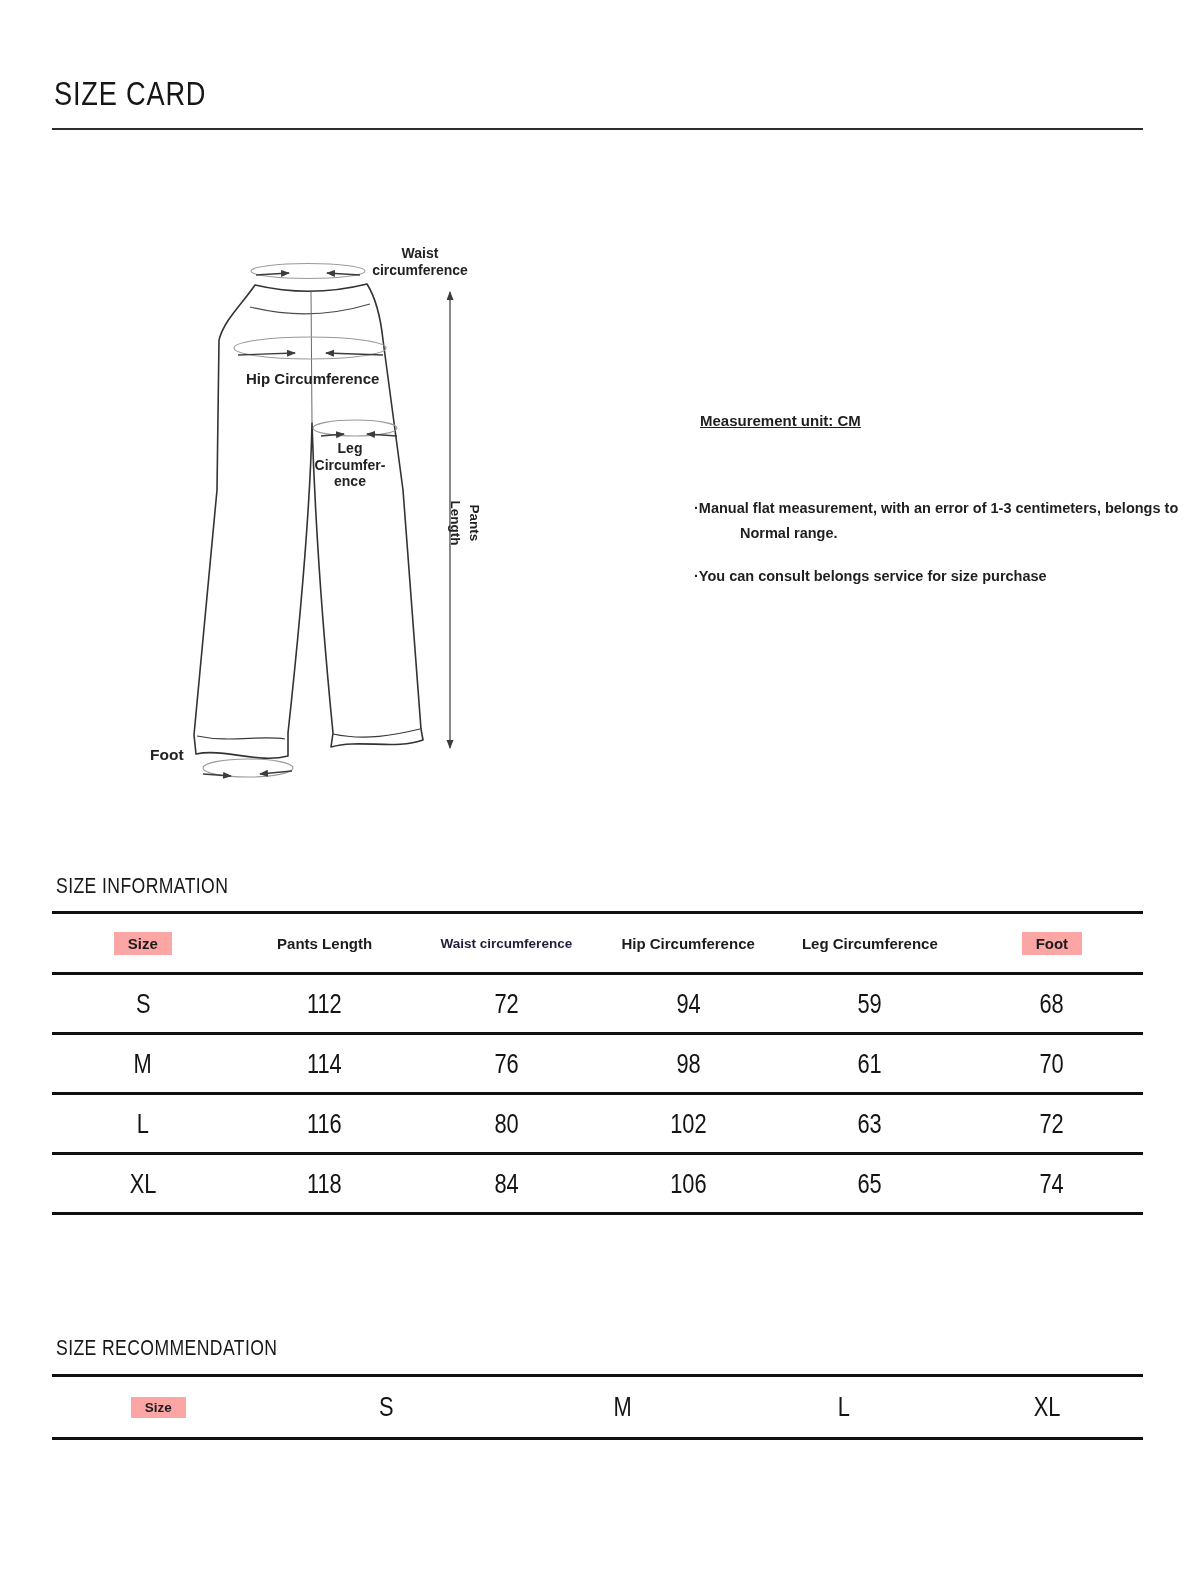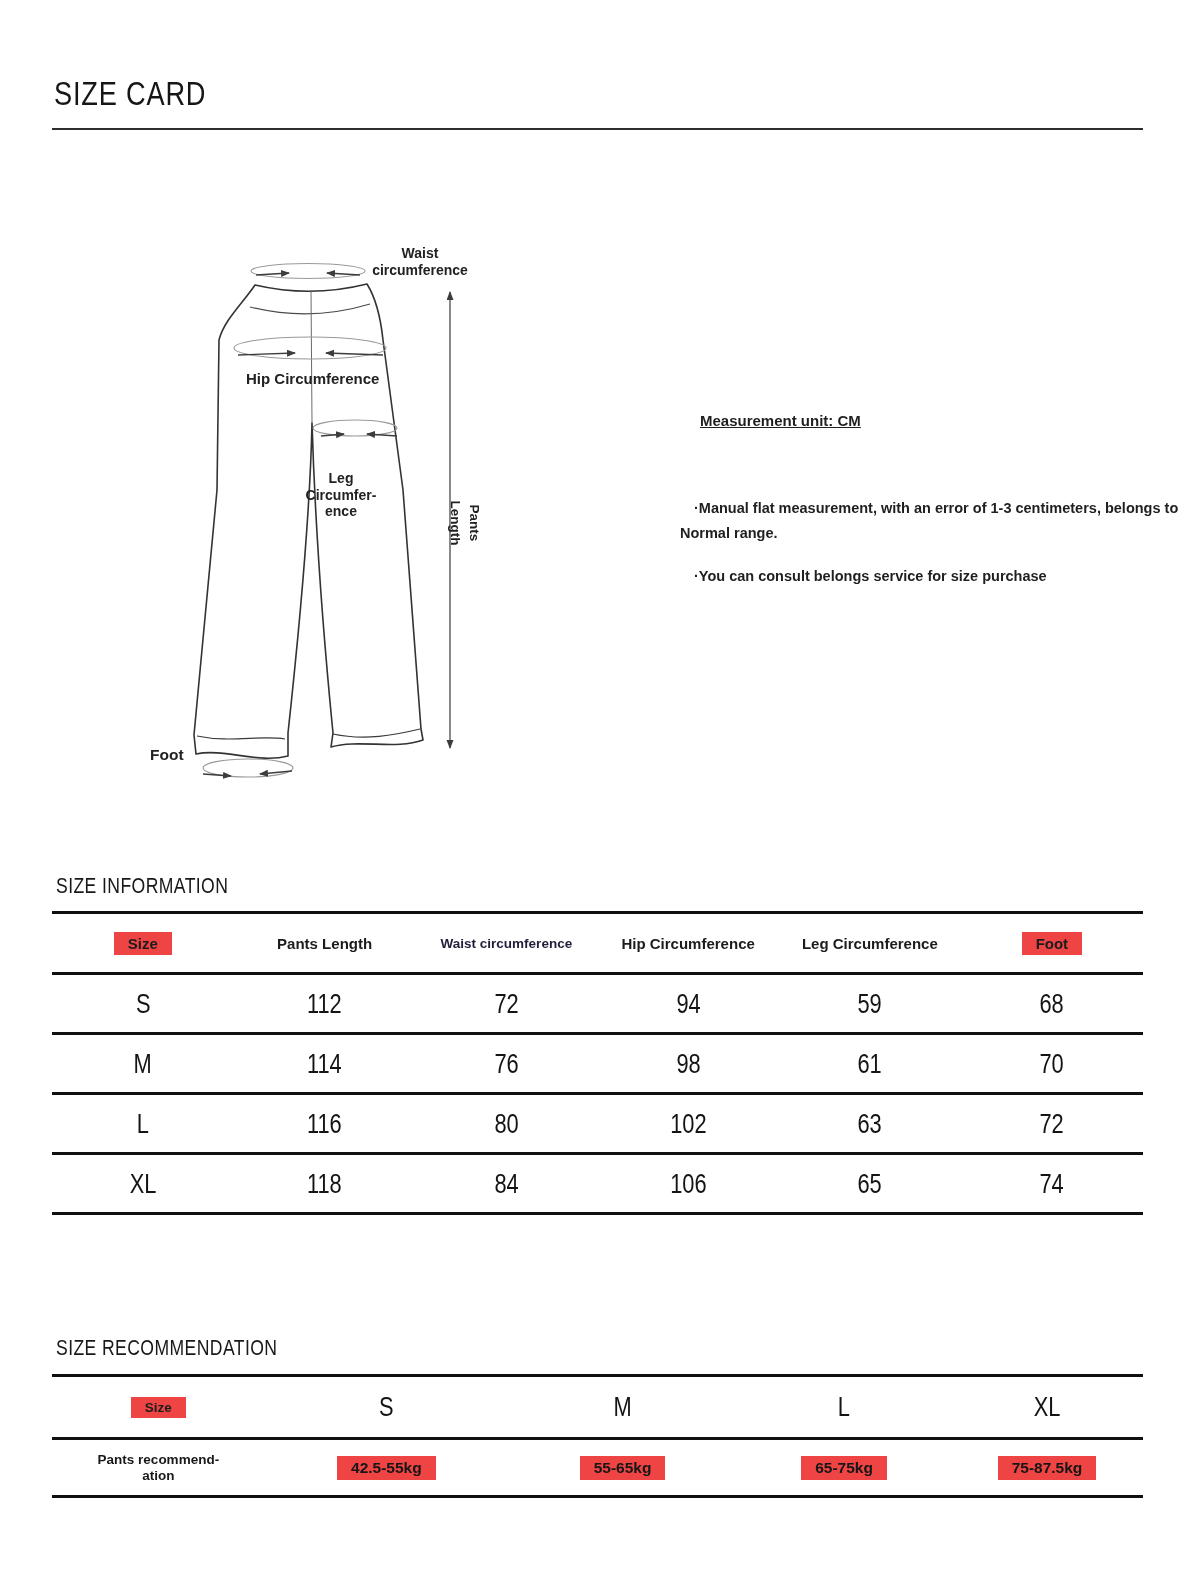--- a/index.html
+++ b/index.html
@@ -15,49 +15,49 @@
   }
   .title-rule{left:52px;top:128px;width:1091px;height:2px;background:#2e2e2e;}
   .section-heading{
     font-size:22px;font-weight:400;color:#181818;letter-spacing:0.5px;
     transform:scaleX(0.8);transform-origin:left top;white-space:nowrap;
   }
   
   .dlabel{font-weight:700;color:#222;white-space:pre-line;}
   .waist-label{left:364px;top:245px;width:112px;text-align:center;font-size:14px;line-height:16.5px;}
   .hip-label{left:246px;top:370px;font-size:15px;white-space:nowrap;}
-  .leg-label{left:301px;top:440px;width:80px;text-align:center;font-size:14px;line-height:16.5px;margin-top:30px;}
+  .leg-label{left:310px;top:440px;width:80px;text-align:center;font-size:14px;line-height:16.5px;}
   .foot-label{left:150px;top:746px;font-size:15.5px;}
   .plabel{
     left:432px;top:503px;width:64px;height:40px;transform:rotate(90deg);
     text-align:center;font-size:13.5px;line-height:19px;
   }
   
   .note{font-weight:700;color:#1f1f1f;white-space:nowrap;font-size:14.5px;}
   .unit-note{left:700px;top:412px;font-size:15px;text-decoration:underline;}
   .note1{left:694px;top:492px;margin-top:8px;}
-  .note1b{left:680px;top:525px;}
+  .note1b{left:740px;top:525px;}
   .note2{left:694px;top:568px;}
   
   table.tbl{
     position:absolute;left:52px;width:1091px;border-collapse:collapse;table-layout:fixed;
     border-top:3px solid #101010;
   }
   table.tbl tr{border-bottom:3px solid #101010;}
   table.tbl th,table.tbl td{padding:0;text-align:center;vertical-align:middle;font-weight:700;}
   .t1{top:911px;}
   .t1 tr.hdr{height:61px;}
   .t1 tr.datarow{height:60px;}
   .t1 th{font-size:15px;color:#1c1c1c;}
   .t1 th.small{font-size:13.5px;color:#241d3a;}
   .t2{top:1374px;}
   .t2 tr.hdr{height:63px;}
   .t2 tr.datarow{height:58px;}
   .big{display:inline-block;font-size:28px;font-weight:400;color:#141414;transform:scaleX(0.78);}
-  .hl{background:#ef4444;display:inline-block;padding:3px 14px;}
+  .hl{background:#fca5a5;display:inline-block;padding:3px 14px;}
   .rowlabel{
     text-align:left;padding-left:57px;font-size:13.5px;line-height:16px;
     white-space:pre-line;color:#191919;
   }
   .kg{font-size:15.5px;color:#161616;}
   .leftcell{text-align:left;padding-left:57px;}
 </style>
 </head>
 <body>
 
@@ -187,22 +187,14 @@
       <col style="width:17.6%">
   </colgroup>
   <tbody>
       <tr class="hdr">
     <th class="leftcell" style="font-size:13.5px;"><span class="hl">Size</span></th>
     <th><span class="big">S</span></th>
     <th><span class="big">M</span></th>
     <th><span class="big">L</span></th>
     <th><span class="big">XL</span></th>
   </tr>
-  <tr class="datarow">
-    <td class="rowlabel">Pants recommend-
-ation</td>
-    <td class="kg"><span class="hl">42.5-55kg</span></td>
-    <td class="kg"><span class="hl">55-65kg</span></td>
-    <td class="kg"><span class="hl">65-75kg</span></td>
-    <td class="kg"><span class="hl">75-87.5kg</span></td>
-  </tr>
 </tbody>
   </table>
 
 </body></html>

